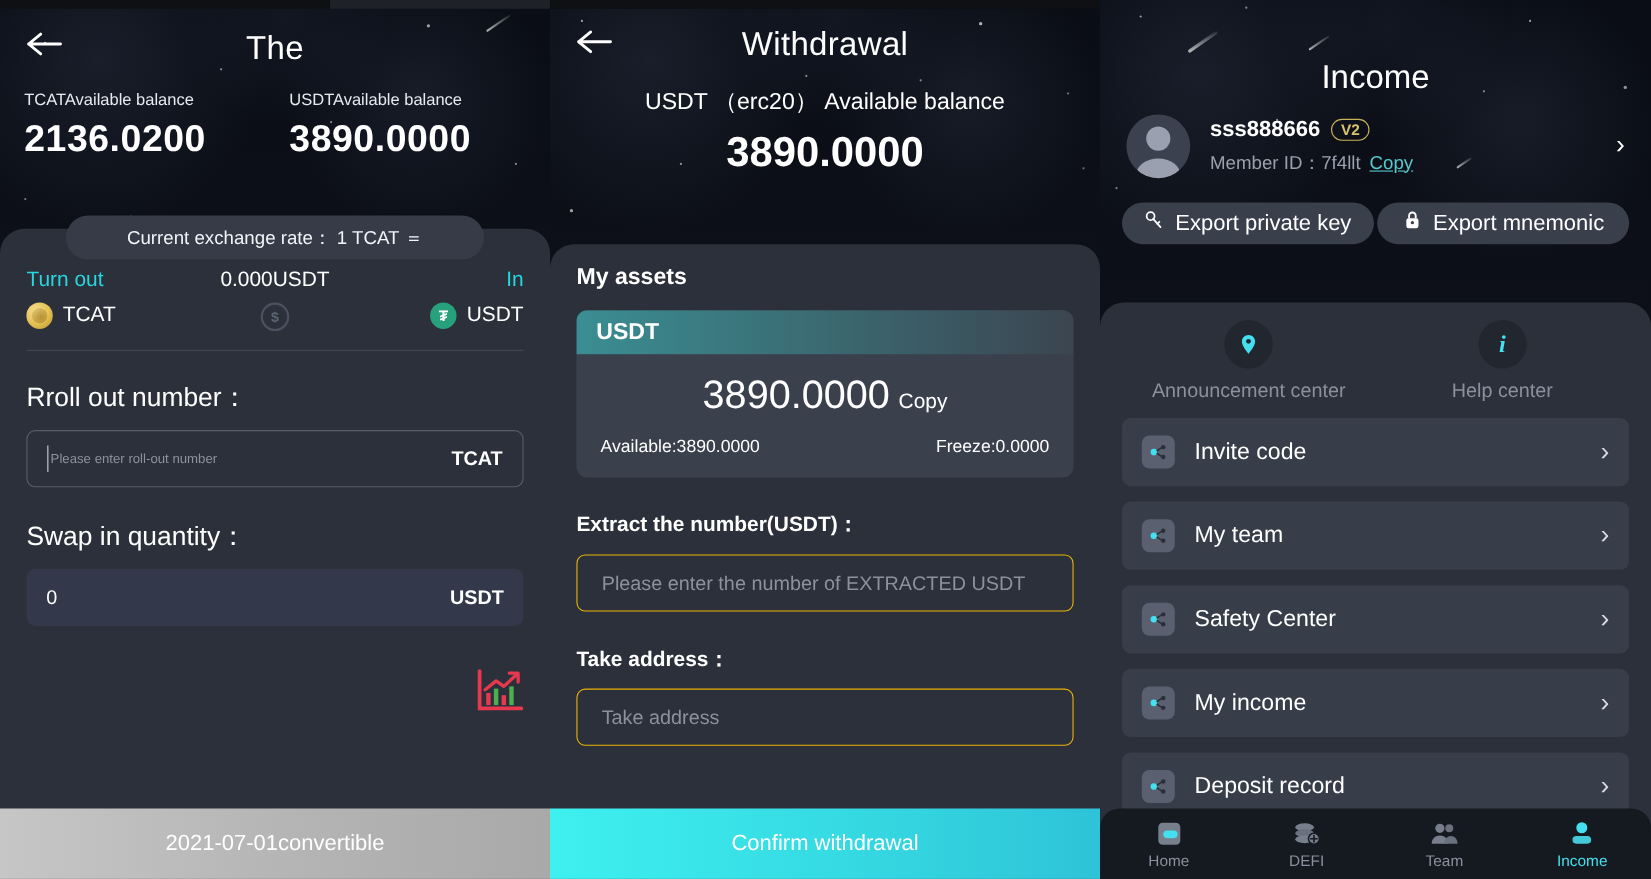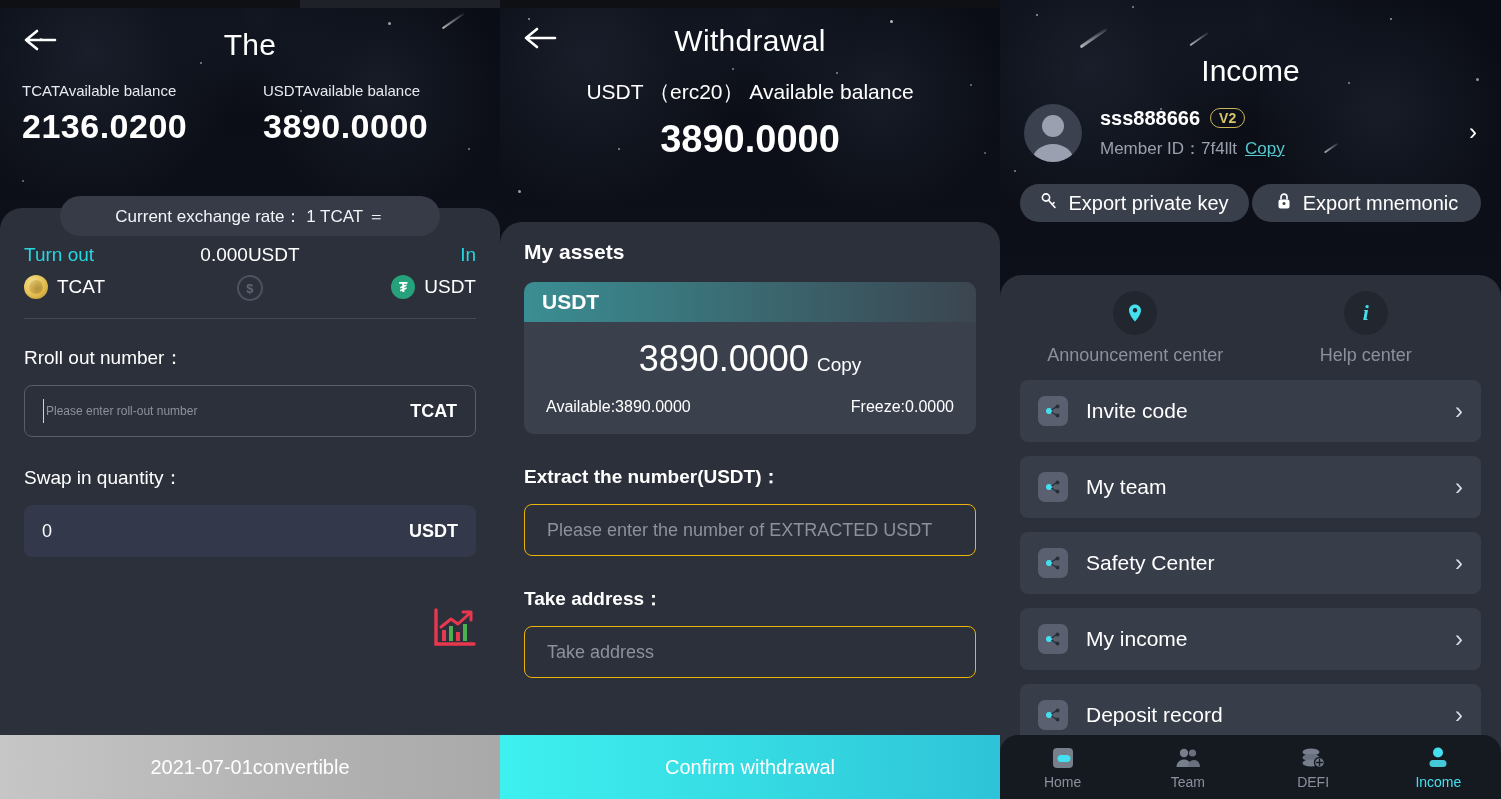--- a/index.html
+++ b/index.html
@@ -74,21 +74,21 @@
     background: radial-gradient(circle at 60% 60%, rgba(140,100,20,.55), rgba(180,140,40,.15));
   }
   .coin-usdt { background:#26a17b; color:#fff; font-size:14px; font-weight:bold; display:flex; align-items:center; justify-content:center; line-height:1; }
   .coin-name { color:#fff; font-size:19px; }
   .swap-circle {
     width:26px; height:26px; border-radius:50%; border:2px solid #4b5160;
     display:flex; align-items:center; justify-content:center; color:#5d6474; font-size:13px; font-weight:bold;
   }
   .divider { height:1px; background:#444a57; margin: 8px 0 26px 0; }
 
-  .field-label { color:#fff; font-size:19px; margin-bottom:14px; }
+  .field-label { color:#fff; font-size:24px; margin-bottom:14px; }
   .inp {
     height:52px; border-radius:8px; display:flex; align-items:center; padding: 0 18px;
     margin-bottom: 28px;
   }
   .inp.outline { border:1px solid #575d6b; background:transparent; }
   .inp.filled { background:#33384a; }
   .inp .ph { flex:1; color:#8c919d; font-size:12px; }
   .inp .val { flex:1; color:#fff; font-size:18px; }
   .inp .suffix { color:#fff; font-size:18px; font-weight:bold; }
   .caret { width:1px; height:24px; background:#cfd3db; margin-right:2px; }
@@ -476,40 +476,40 @@
           <svg width="26" height="24" viewBox="0 0 26 24">
               <rect x="3" y="2" width="20" height="20" rx="4" fill="#777e8c"></rect>
               <rect x="7.5" y="9" width="13" height="7" rx="3.5" fill="#45e0f0"></rect>
             </svg>
         </div>
         <div class="lb">Home</div>
       </div>
       <div class="tab">
         <div class="ic">
           <svg width="28" height="24" viewBox="0 0 28 24">
-              <circle cx="10" cy="7" r="4.2" fill="#777e8c"></circle>
-              <path d="M2.5 21 c0 -4.6 3.4 -7.5 7.5 -7.5 s7.5 2.9 7.5 7.5 z" fill="#777e8c"></path>
-              <circle cx="18.5" cy="7" r="3.6" fill="#6a707e"></circle>
-              <path d="M14 21 c0 -4.2 2.5 -7 6 -7 s6 2.8 6 7 z" fill="#6a707e"></path>
-            </svg>
-        </div>
-        <div class="lb">Team</div>
-      </div>
-      <div class="tab">
-        <div class="ic">
-          <svg width="28" height="24" viewBox="0 0 28 24">
               <ellipse cx="12" cy="6" rx="8.5" ry="3.6" fill="#777e8c"></ellipse>
               <ellipse cx="12" cy="11.5" rx="8.5" ry="3.6" fill="#6a707e"></ellipse>
               <ellipse cx="12" cy="17" rx="8.5" ry="3.6" fill="#777e8c"></ellipse>
               <circle cx="20.5" cy="16.5" r="5" fill="#777e8c" stroke="#151920" stroke-width="1.4"></circle>
               <path d="M20.5 13.6 V19.4 M17.6 16.5 H23.4" stroke="#151920" stroke-width="1.5" stroke-linecap="round"></path>
             </svg>
         </div>
         <div class="lb">DEFI</div>
       </div>
+      <div class="tab">
+        <div class="ic">
+          <svg width="28" height="24" viewBox="0 0 28 24">
+              <circle cx="10" cy="7" r="4.2" fill="#777e8c"></circle>
+              <path d="M2.5 21 c0 -4.6 3.4 -7.5 7.5 -7.5 s7.5 2.9 7.5 7.5 z" fill="#777e8c"></path>
+              <circle cx="18.5" cy="7" r="3.6" fill="#6a707e"></circle>
+              <path d="M14 21 c0 -4.2 2.5 -7 6 -7 s6 2.8 6 7 z" fill="#6a707e"></path>
+            </svg>
+        </div>
+        <div class="lb">Team</div>
+      </div>
       <div class="tab active">
         <div class="ic">
           <svg width="26" height="24" viewBox="0 0 26 24">
               <circle cx="13" cy="6.5" r="5" fill="#45e0f0"></circle>
               <rect x="4.5" y="14" width="17" height="7" rx="3.5" fill="#45c9d8"></rect>
             </svg>
         </div>
         <div class="lb">Income</div>
       </div>
     </div>

